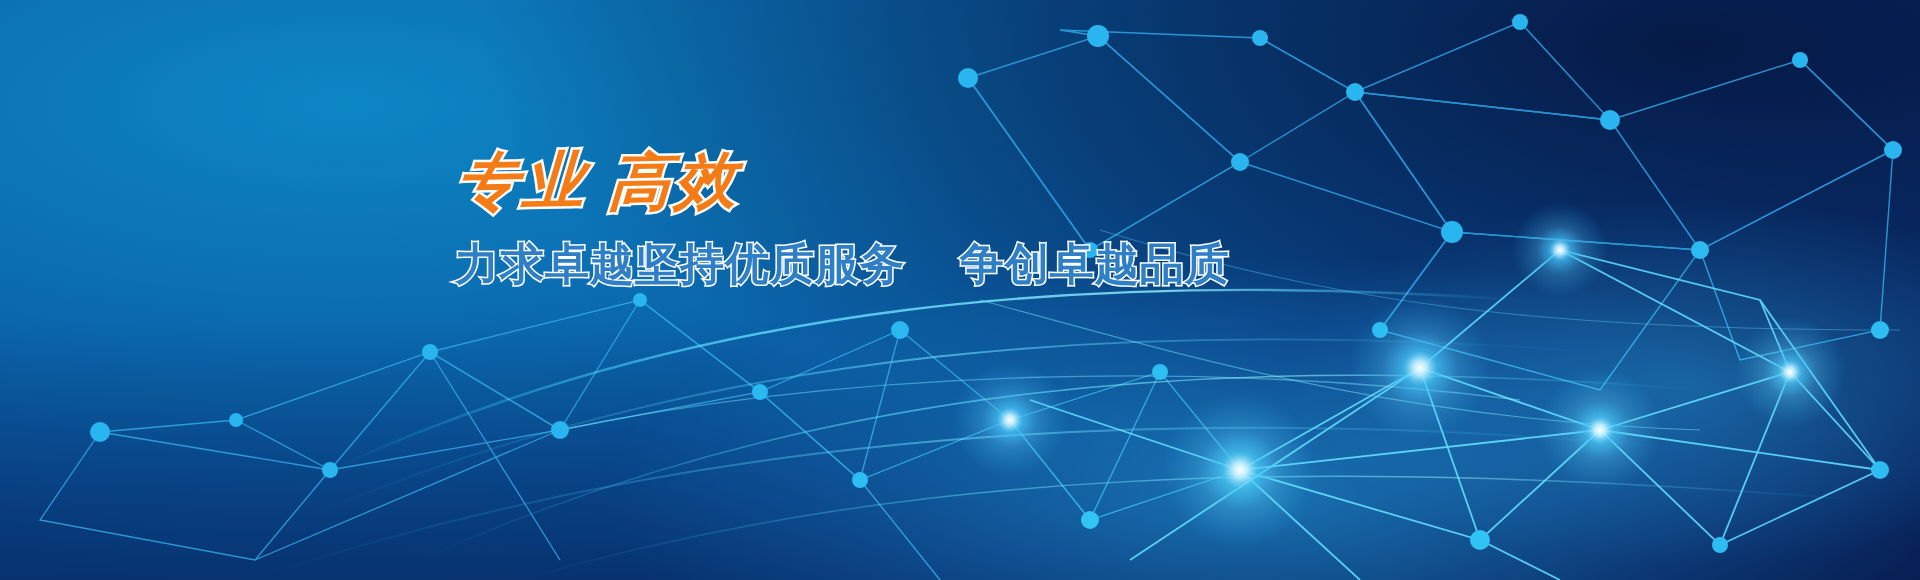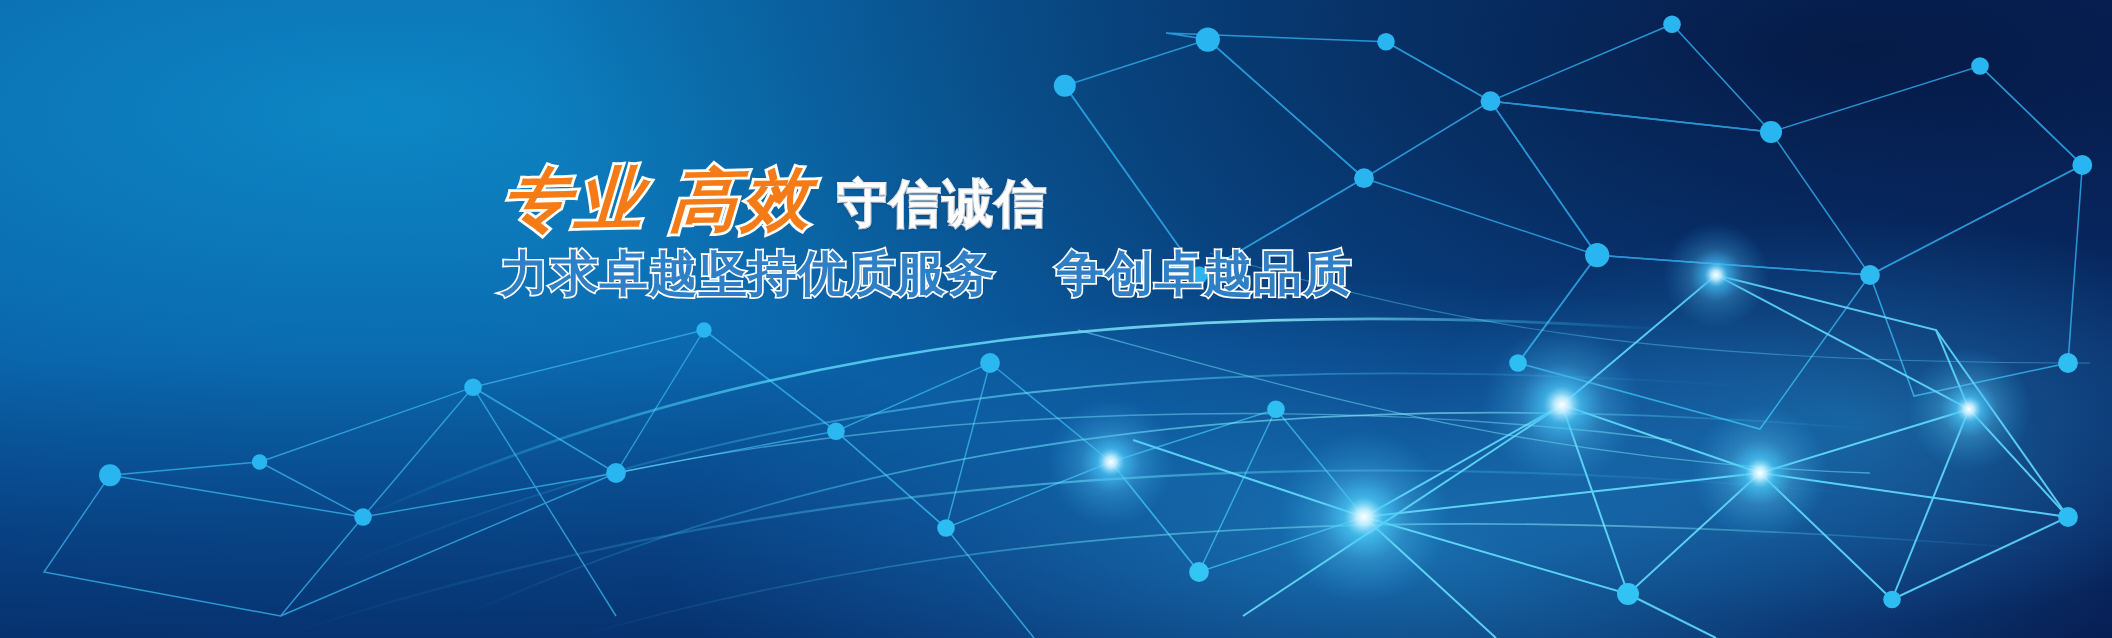--- a/index.html
+++ b/index.html
@@ -69,21 +69,21 @@
     letter-spacing:2px;
     color:#ffffff;
     -webkit-text-stroke:2px #ffffff;
     paint-order:stroke fill;
     line-height:1;
     margin-left:22px;
     margin-bottom:6px;
     text-shadow:0 1px 3px rgba(3,30,70,.55);
   }
   .line2{
-    margin-top:12px;
+    margin-top:26px;
     font-family:"DejaVu Sans","Liberation Sans",sans-serif;
     font-size:44px;
     font-weight:700;
     letter-spacing:1px;
     white-space:nowrap;
     color:#2f7fc6;
     -webkit-text-stroke:3px #ffffff;
     paint-order:stroke fill;
     line-height:1.1;
   }
@@ -234,21 +234,20 @@
     </g>
   </svg>
 
   <div class="bg-glow-center"></div>
 
   <div class="headline">
     <div class="line1">
       <span class="brush">专业</span>
       <span class="brush-gap"></span>
       <span class="brush">高效</span>
-      <span class="white-sub">守信诚信</span>
     </div>
     <div class="line2">
       <span>力求卓越坚持优质服务</span>
       <span class="l2gap"></span>
       <span>争创卓越品质</span>
     </div>
   </div>
 
 </div>
 

